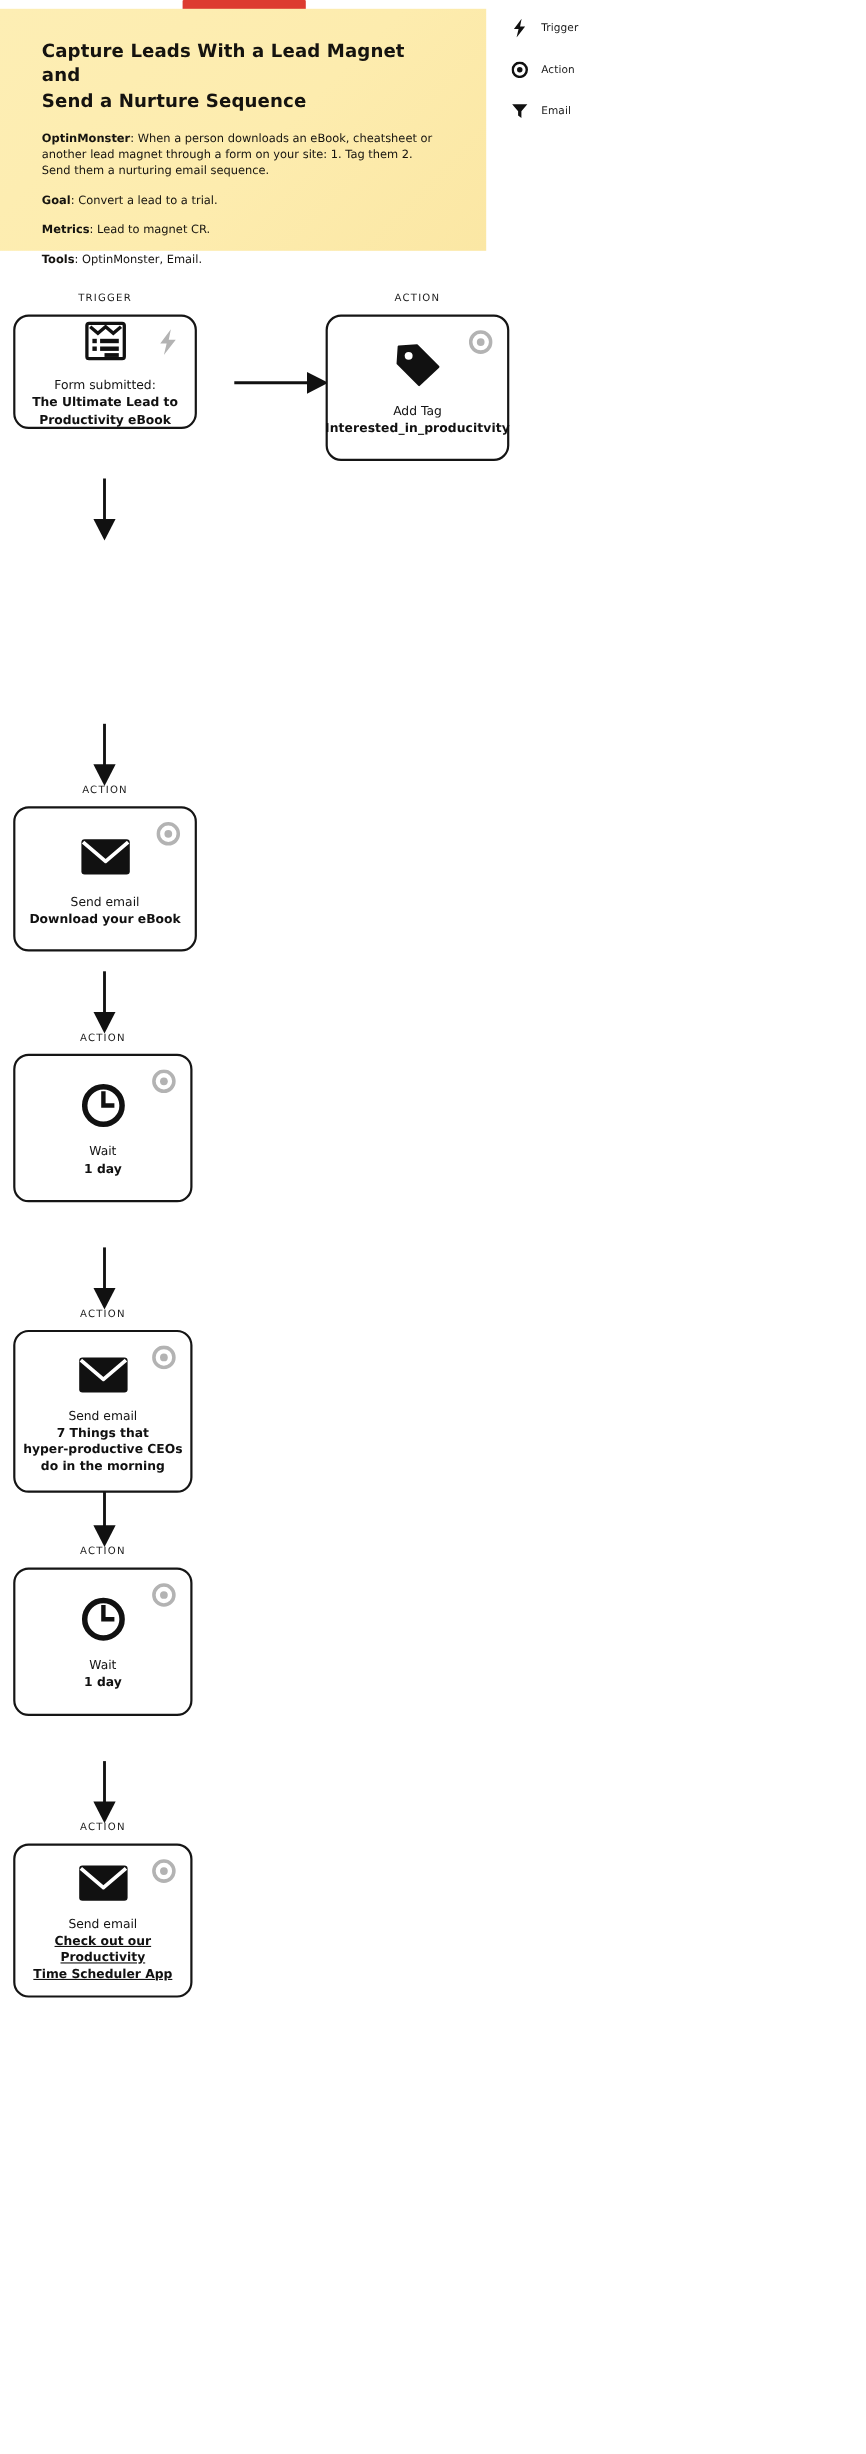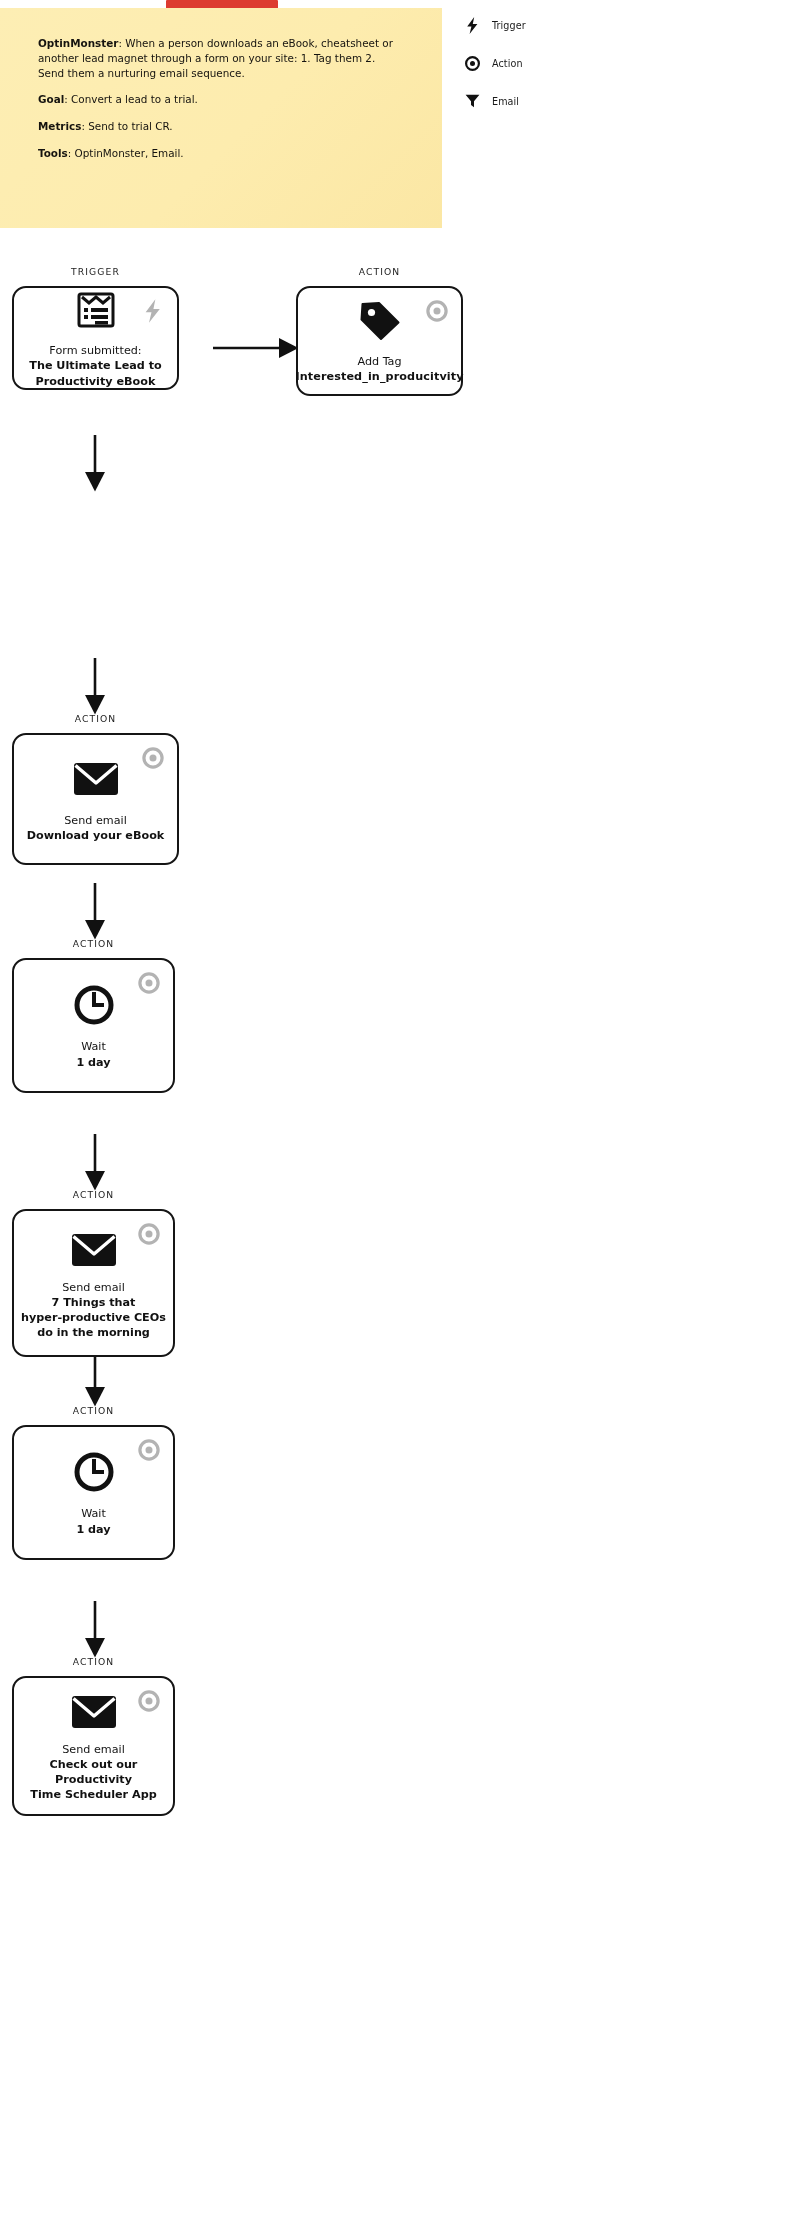--- a/index.html
+++ b/index.html
@@ -161,31 +161,33 @@
   .conn {
     position: absolute;
   }
 </style>
 </head>
 <body>
 
 <div class="tape"></div>
 
 <div class="note-card">
+  <div class="note-title">Capture Leads With a Lead Magnet and
+Send a Nurture Sequence</div>
 
   <div class="note-row">
     <span class="note-label">OptinMonster</span><span>: When a person downloads an eBook, cheatsheet or another lead magnet through a form on your site: 1. Tag them 2. Send them a nurturing email sequence.</span>
   </div>
 
   <div class="note-row">
     <span class="note-label">Goal</span><span>: Convert a lead to a trial.</span>
   </div>
 
   <div class="note-row">
-    <span class="note-label">Metrics</span><span>: Send to trial CR.</span>
+    <span class="note-label">Metrics</span><span>: Lead to magnet CR.</span>
   </div>
 
   <div class="note-row">
     <span class="note-label">Tools</span><span>: OptinMonster, Email.</span>
   </div>
 </div>
 
 <div class="legend">
 
   <div class="legend-item">
@@ -259,21 +261,21 @@
       <span class="node-text">
         <span class="node-line1">Form submitted:</span>
         <span class="node-line2">The Ultimate Lead to
 Productivity eBook</span>
       </span>
     </div>
   </div>
 
   <div class="node-wrap" style="left:296px; top:8px; width:167px;">
     <div class="node-kind">ACTION</div>
-    <div class="node" style="height:110px;">
+    <div class="node" style="height:133px;">
       <span class="node-badge">
         <svg width="22" height="22" viewBox="0 0 15 15">
             <circle cx="7.5" cy="7.5" r="6.2" fill="none" stroke="#b3b3b3" stroke-width="2.2"></circle>
             <circle cx="7.5" cy="7.5" r="2.4" fill="#b3b3b3"></circle>
           </svg>
       </span>
       <span class="node-icon">
         <svg width="44" height="42" viewBox="0 0 44 42">
           <path d="M4.5 4.0 L21.0 3.0 L40.5 22.5 L23.0 39.0 L3.5 19.5 Z" fill="#111" stroke="#111" stroke-width="2" stroke-linejoin="round"></path>
           <circle cx="13.5" cy="12.5" r="3.6" fill="#fff"></circle>
@@ -386,19 +388,19 @@
           </svg>
       </span>
       <span class="node-icon" style="margin-bottom:10px;">
         <svg width="46" height="34" viewBox="0 0 46 34">
           <rect x="1" y="1" width="44" height="32" rx="3" fill="#111"></rect>
           <path d="M2.5 3.5 L23 21 L43.5 3.5" fill="none" stroke="#fff" stroke-width="3.4" stroke-linejoin="round"></path>
         </svg>
       </span>
       <span class="node-text">
         <span class="node-line1">Send email</span>
-        <span class="node-line2" style="margin-left:-9px;margin-right:-9px;">Check out our Productivity
+        <span class="node-line2" style="margin-left:-9px;margin-right:-9px;text-decoration:underline;">Check out our Productivity
 Time Scheduler App</span>
       </span>
     </div>
   </div>
 
 </div>
 
 </body></html>

